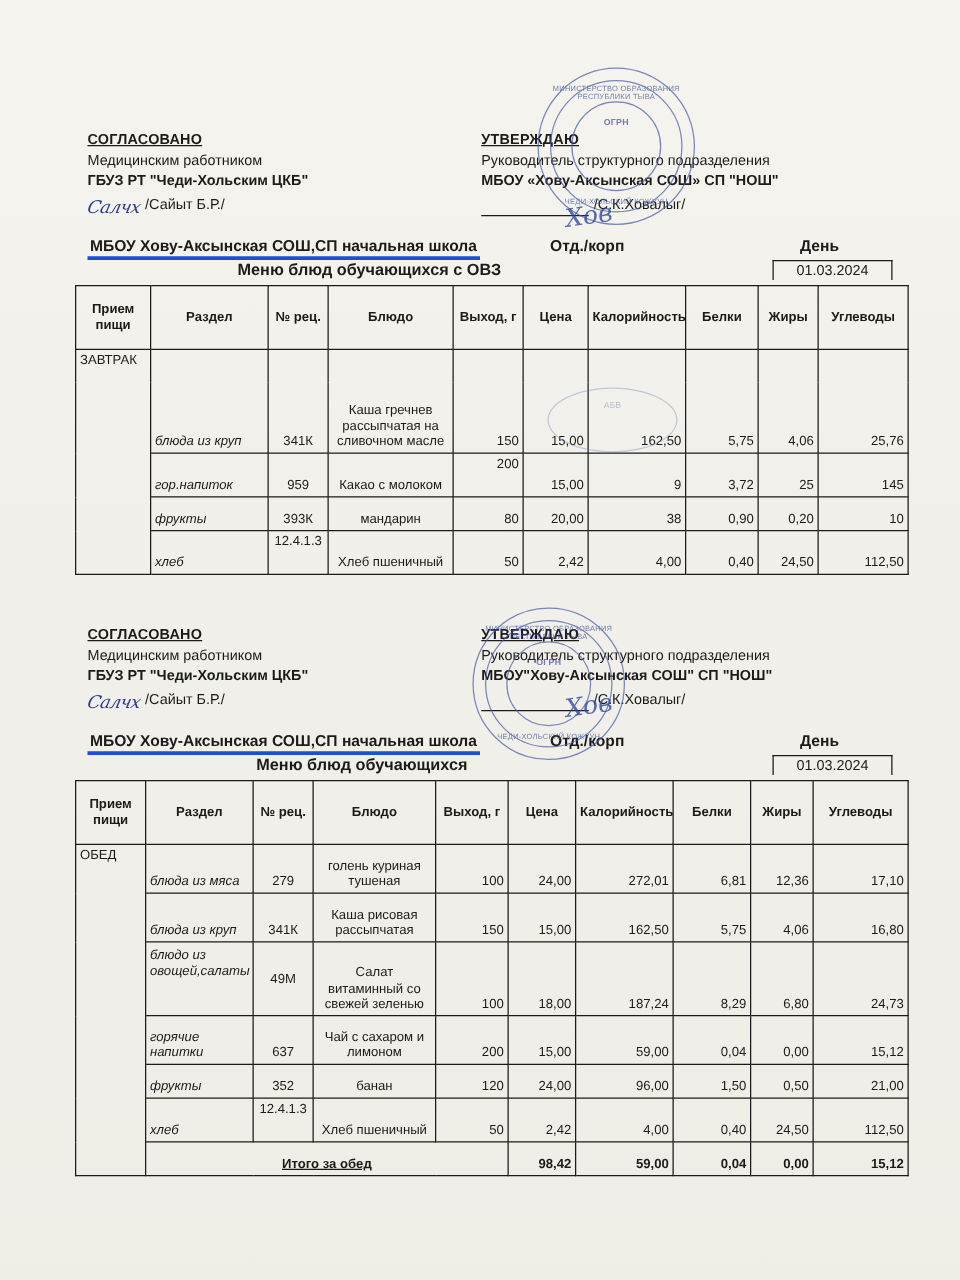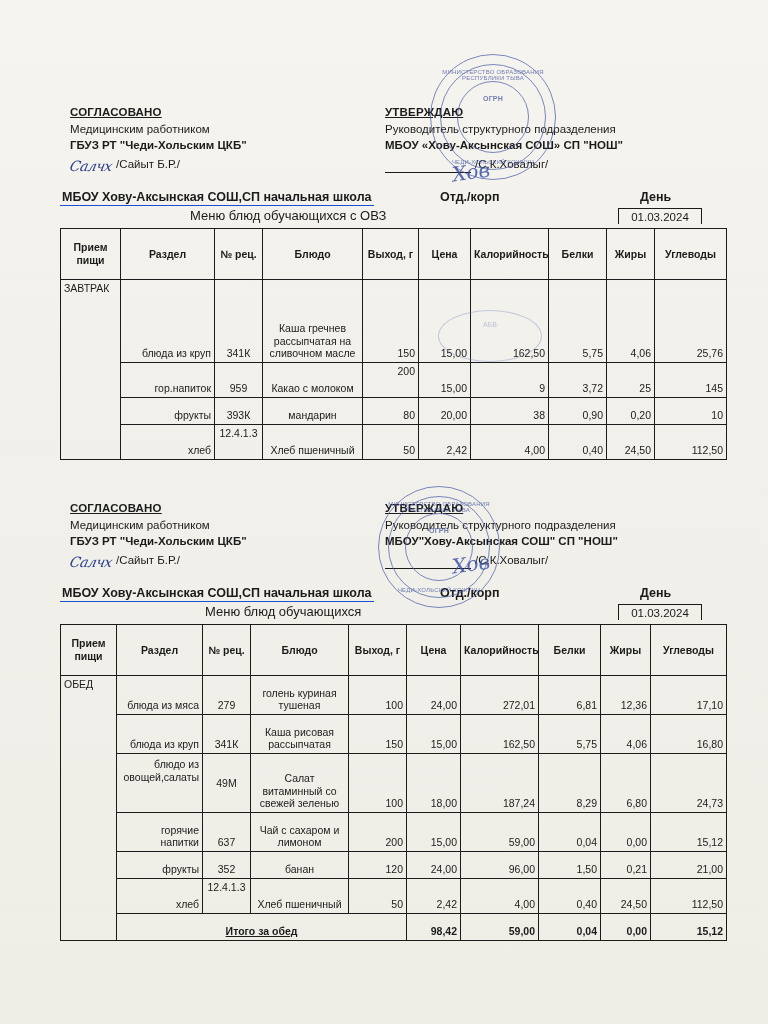--- a/index.html
+++ b/index.html
@@ -78,47 +78,47 @@
 
   
   .title-row {
     position: relative;
     height: 22px;
     font-size: 12.5px;
     font-weight: bold;
   }
   .title-school {
     position: absolute;
-    left: 20px;
+    left: 30px;
     top: 0;
-    border-bottom: 1px solid #1d4ed8;
+    border-bottom: 3px solid #1d4ed8;
     padding: 0 2px 1px 2px;
   }
   .title-otd {
     position: absolute;
     left: 400px;
     top: 0;
   }
   .title-den {
     position: absolute;
     left: 600px;
     top: 0;
   }
   .menu-title {
     position: absolute;
     left: 150px;
     top: 18px;
     font-size: 13px;
-    font-weight: normal;
+    font-weight: bold;
   }
   .date-box {
     position: absolute;
     left: 578px;
     top: 18px;
-    width: 84px;
+    width: 96px;
     text-align: center;
     font-size: 11.5px;
     font-weight: normal;
     border: 1px solid #1b1b1b;
     border-bottom: none;
     padding: 2px 0 1px 0;
     box-sizing: border-box;
   }
 
   
@@ -139,21 +139,21 @@
   table.menu thead th {
     text-align: center;
     vertical-align: middle;
     font-weight: bold;
     font-size: 10.5px;
     height: 46px;
   }
   td.num { text-align: right; padding-right: 6px; }
   td.ctr { text-align: center; }
   td.dish { text-align: center; vertical-align: top; padding-top: 3px; }
-  td.sect { text-align: right; vertical-align: bottom; }
+  td.sect { text-align: left; vertical-align: bottom; font-style: italic; }
   td.meal {
     text-align: left;
     vertical-align: top;
     font-size: 10.5px;
     padding-top: 2px;
     margin-left: 20px;
   }
   tr.total td {
     font-weight: bold;
   }
@@ -449,21 +449,21 @@
           <td class="num">15,12</td>
         </tr>
         <tr>
           <td class="sect">фрукты</td>
           <td class="ctr">352</td>
           <td class="dish">банан</td>
           <td class="num">120</td>
           <td class="num">24,00</td>
           <td class="num">96,00</td>
           <td class="num">1,50</td>
-          <td class="num">0,21</td>
+          <td class="num">0,50</td>
           <td class="num">21,00</td>
         </tr>
         <tr>
           <td class="sect" style="height:30px;">хлеб</td>
           <td class="ctr" style="vertical-align:top;">12.4.1.3</td>
           <td class="dish">Хлеб пшеничный</td>
           <td class="num">50</td>
           <td class="num">2,42</td>
           <td class="num">4,00</td>
           <td class="num">0,40</td>

